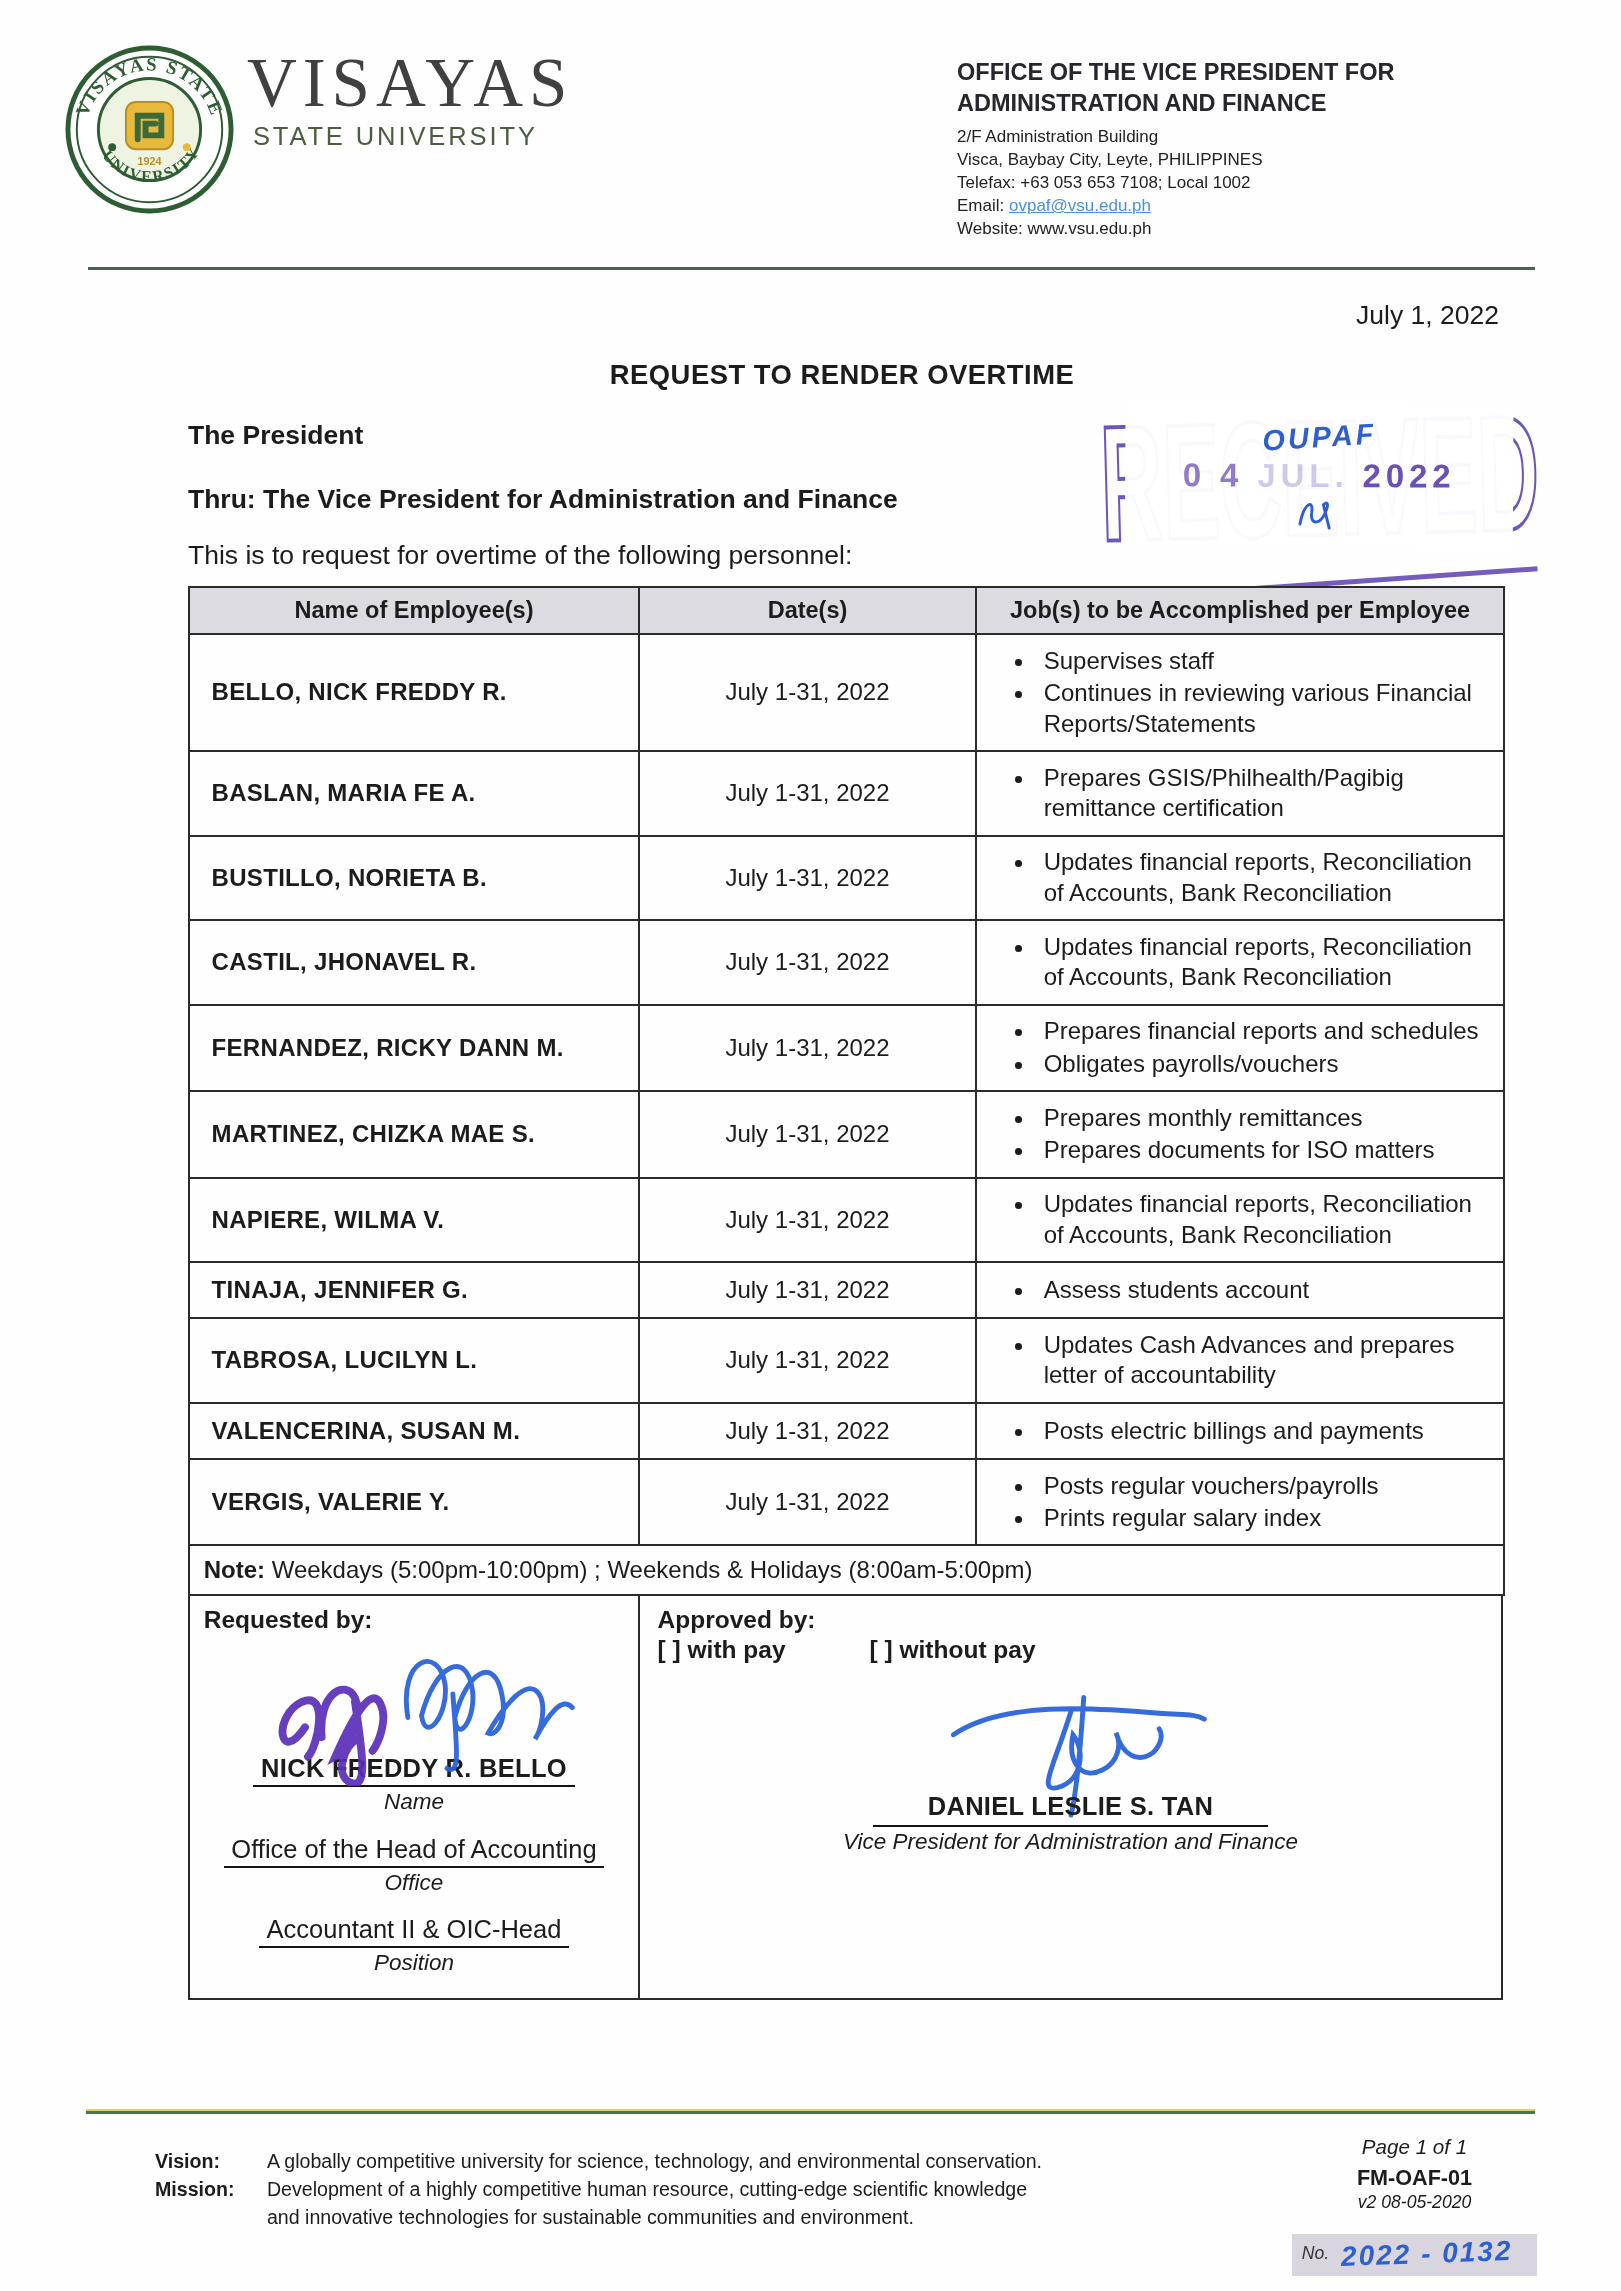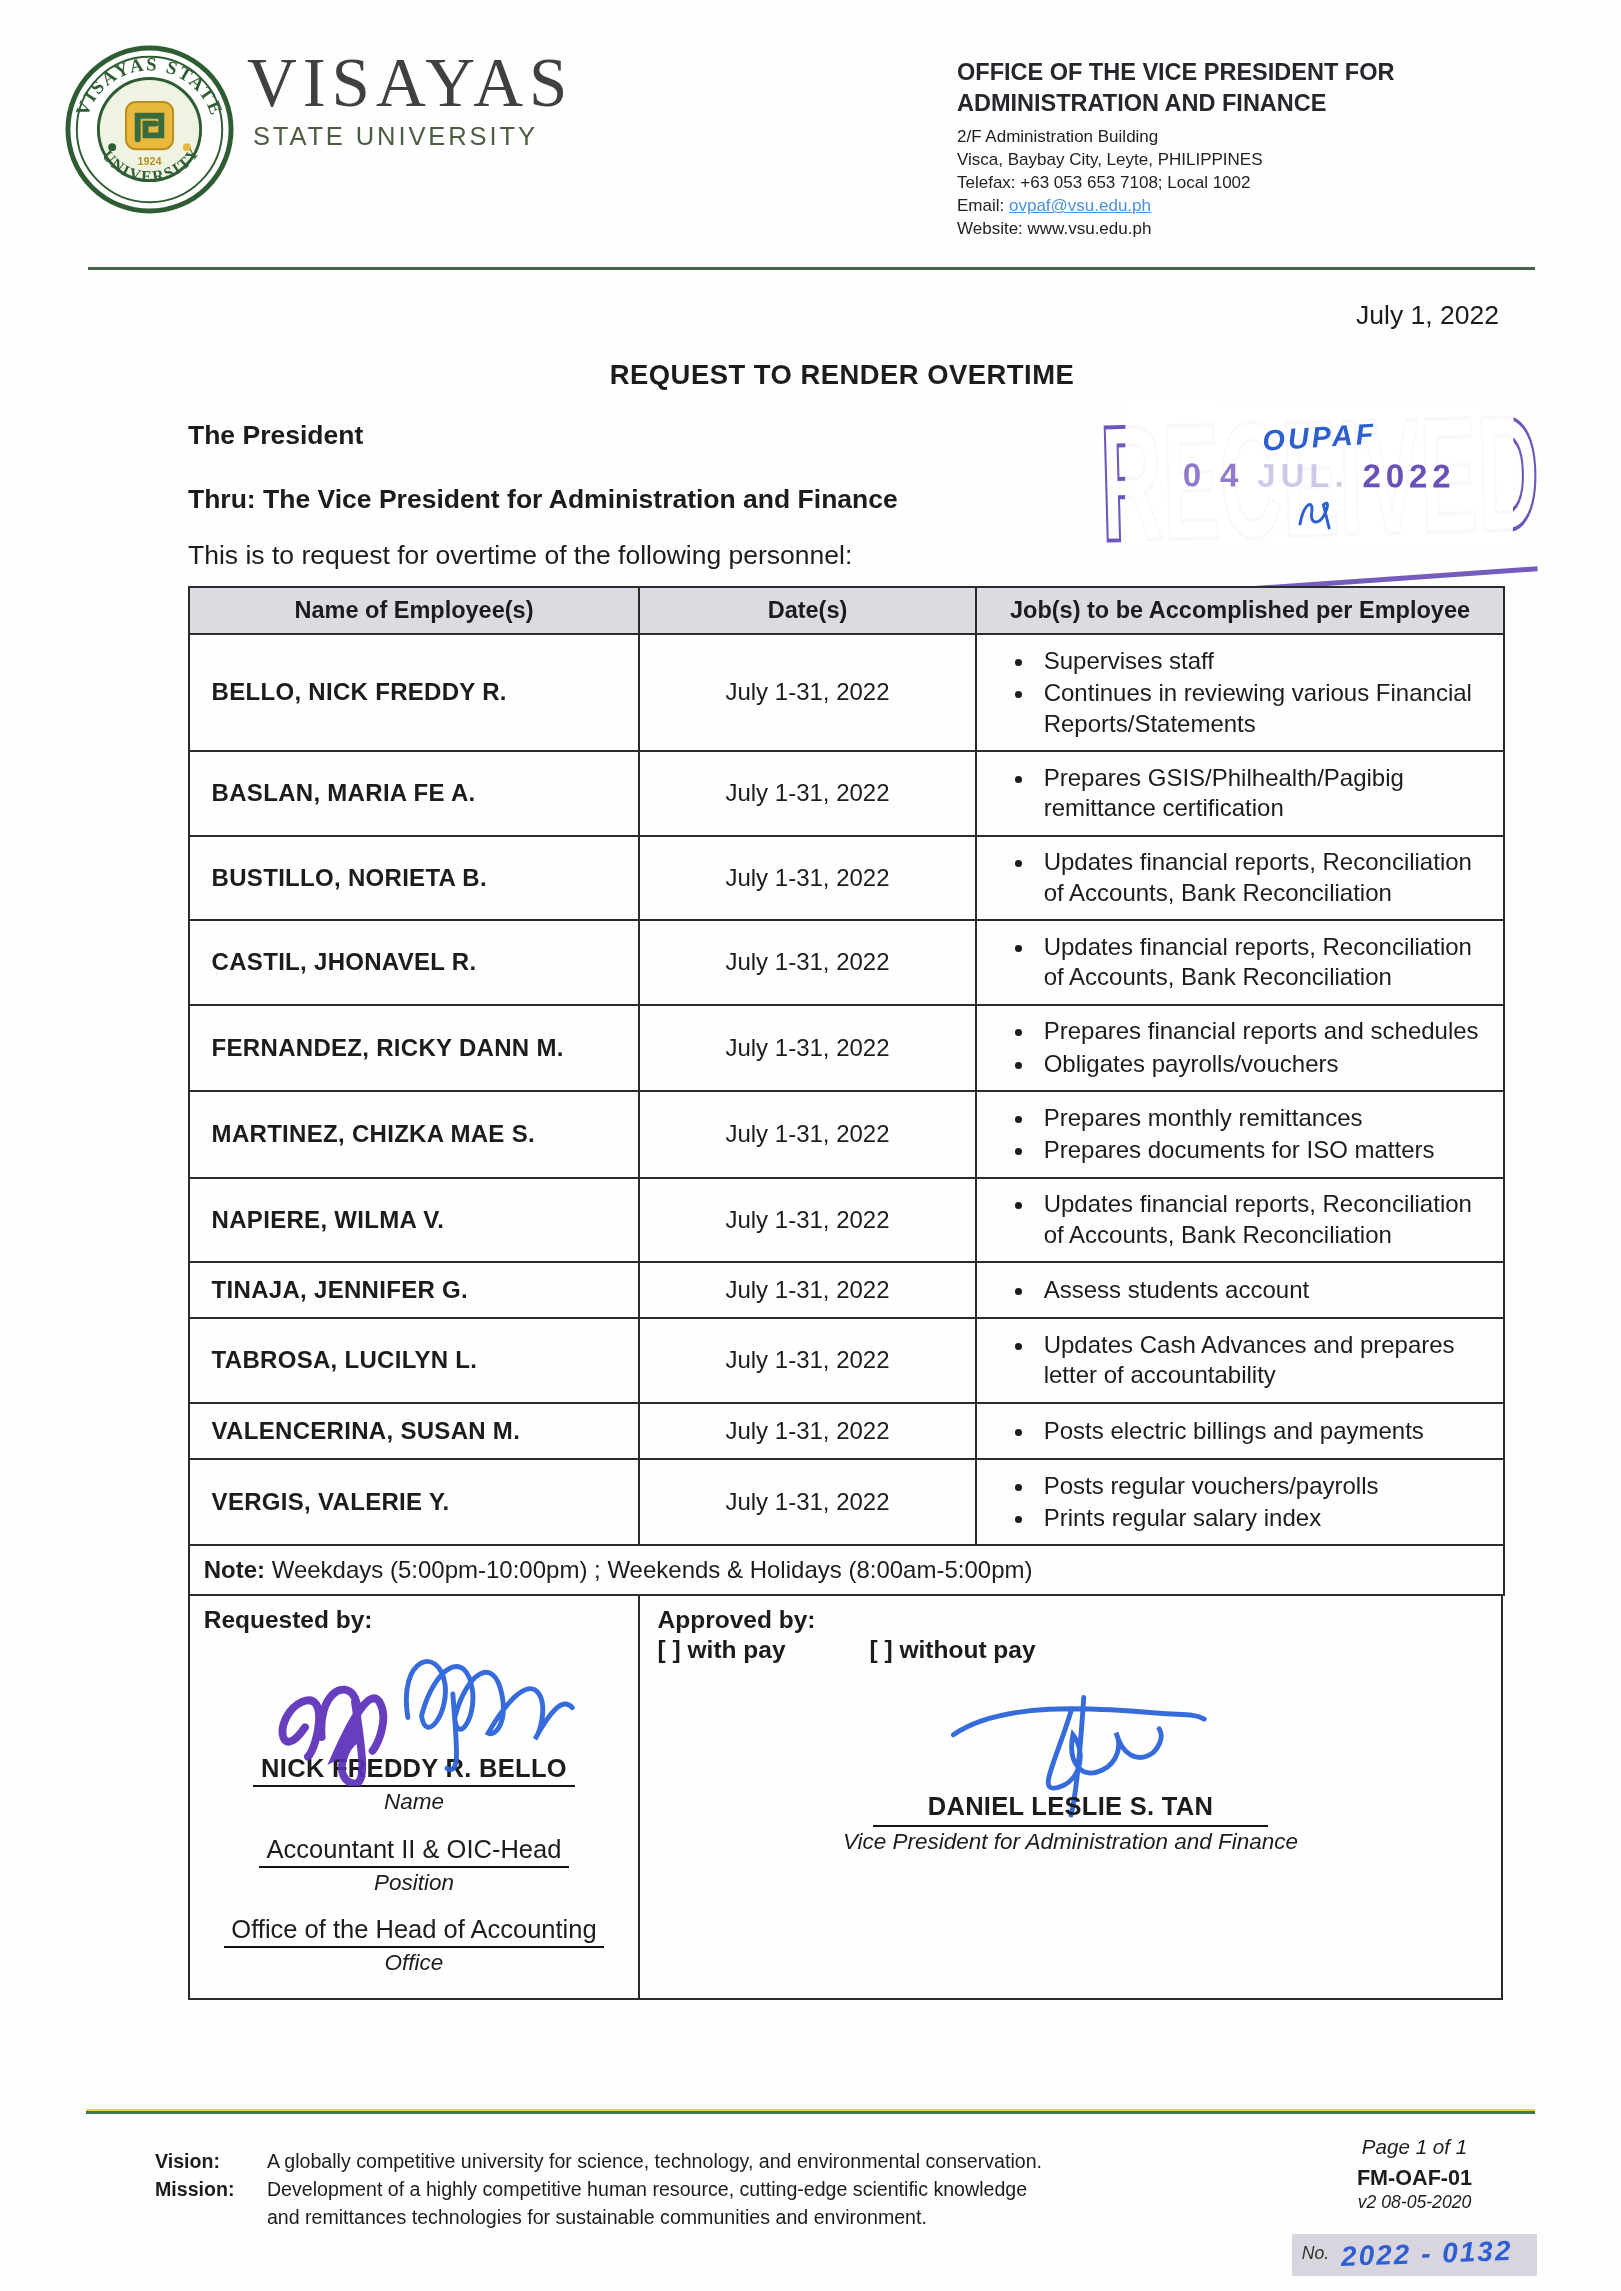--- a/index.html
+++ b/index.html
@@ -300,26 +300,26 @@
                      C220,122 200,148 198,120 C210,74 238,56 246,96 C252,124 240,140 232,136
                      C248,108 272,78 284,96 C292,108 286,134 280,142 C294,116 308,98 318,110
                      M196,96 C200,150 204,180 190,172" fill="none" stroke="#2b63d9" stroke-width="5" stroke-linecap="round" opacity=".95"></path>
           </svg>
         </div>
         <div class="sig-center" style="margin-top:120px;">
           <span class="uline sig-name">NICK FREDDY R. BELLO</span>
           <div class="sig-caption">Name</div>
         </div>
         <div class="sig-center sig-field">
+          <span class="uline">Office of the Head of Accounting</span>
+          <div class="sig-caption">Office</div>
+        </div>
+        <div class="sig-center sig-field">
           <span class="uline">Accountant II &amp; OIC-Head</span>
           <div class="sig-caption">Position</div>
-        </div>
-        <div class="sig-center sig-field">
-          <span class="uline">Office of the Head of Accounting</span>
-          <div class="sig-caption">Office</div>
         </div>
       </div>
 
       <div class="sig-right">
         <div class="sig-label">Approved by:</div>
         <div class="pay-options">
           <span>[ ] with pay</span>
           <span>[ ] without pay</span>
         </div>
         <div class="sig-center">
@@ -341,21 +341,21 @@
   </div>
 
   <div class="footer-rule"></div>
 
   <div class="vm-block">
     <div class="vm-label">Vision:</div>
     <div>A globally competitive university for science, technology, and environmental conservation.</div>
     <div class="vm-label">Mission:</div>
     <div>Development of a highly competitive human resource, cutting-edge scientific knowledge</div>
     <div></div>
-    <div>and remittances technologies for sustainable communities and environment.</div>
+    <div>and innovative technologies for sustainable communities and environment.</div>
   </div>
 
   <div class="form-block">
     <div class="page-info">Page 1 of 1</div>
     <div class="form-code">FM-OAF-01</div>
     <div class="form-version">v2 08-05-2020</div>
     <div class="no-box">
       <span class="no-label">No.</span>
       <span class="no-value">2022 - 0132</span>
     </div>

